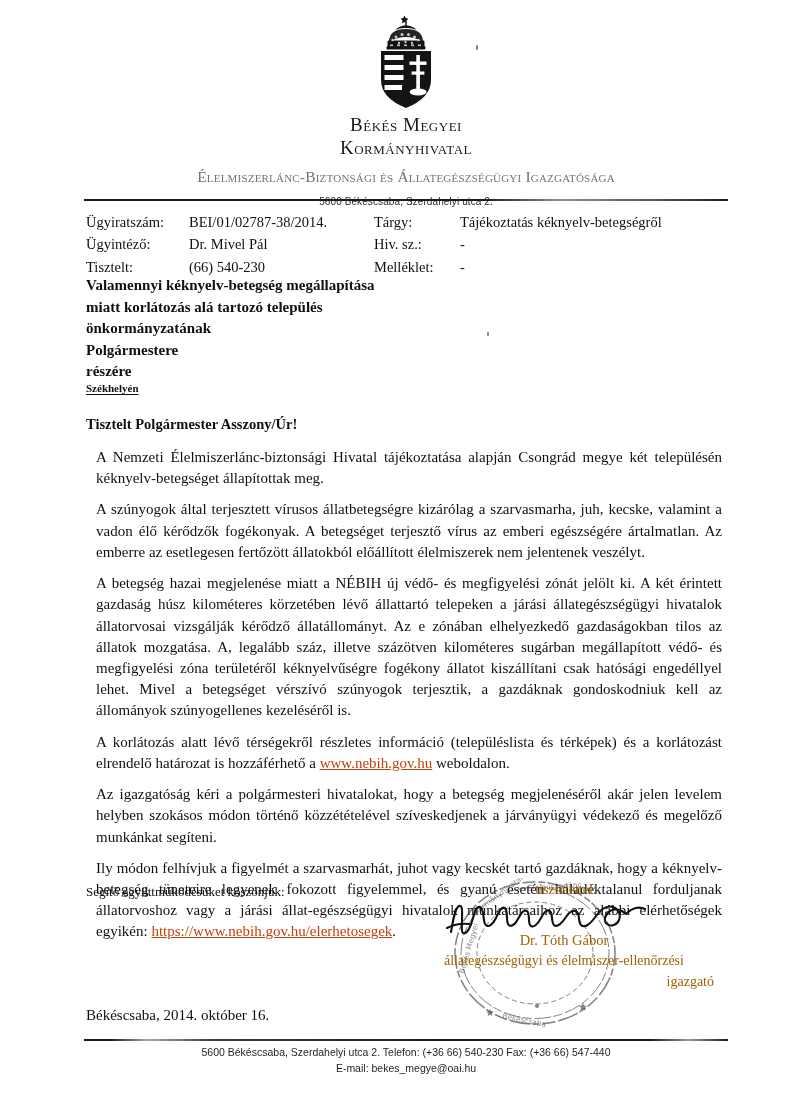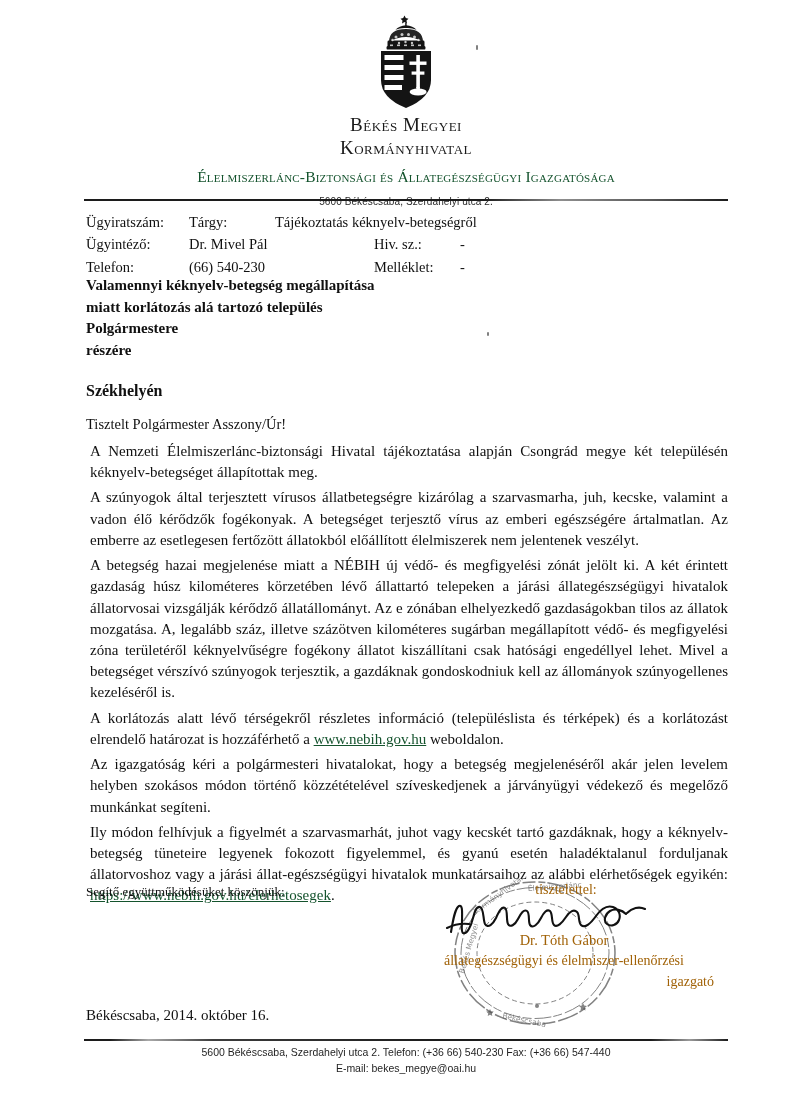--- a/index.html
+++ b/index.html
@@ -43,21 +43,21 @@
     font-size: 19px;
     letter-spacing: 0.5px;
     color: #1a1a1a;
     line-height: 1.22;
   }
   .org-line1 { margin-top: 3px; }
   .dept-line {
     margin-top: 9px;
     font-size: 15.5px;
     letter-spacing: 0.2px;
-    color: #14532d;
+    color: #737373;
   }
   .smallcaps {
     font-variant: small-caps;
   }
   .addr-line {
     margin-top: 10px;
     font-family: "Liberation Sans", "DejaVu Sans", sans-serif;
     font-size: 10px;
     color: #2a2a2a;
     letter-spacing: 0.1px;
@@ -99,51 +99,52 @@
     font-size: 15px;
     line-height: 1.44;
   }
   .addressee div { white-space: nowrap; }
 
   .seat {
     position: absolute;
     top: 382px;
     left: 86px;
     font-weight: bold;
-    font-size: 16px;
+    font-size: 11px;
+    text-decoration: underline;
     text-underline-offset: 2px;
   }
 
   .salutation {
     position: absolute;
     top: 416px;
     left: 86px;
-    font-weight: normal;
+    font-weight: bold;
     font-size: 14.5px;
   }
 
   
   .body-text {
     position: absolute;
     top: 437px;
     left: 86px;
     width: 646px;
     font-size: 15px;
     line-height: 1.415;
     text-align: justify;
     text-justify: inter-word;
   }
   .body-text p {
-    margin: 4px;
+    margin: 10px;
   }
   .body-text p + p { margin-top: 0px; }
   .lnk {
     text-decoration: underline;
     text-underline-offset: 1px;
-    color: #14532d;
+    color: #c2410c;
   }
 
   
   .closing {
     position: absolute;
     top: 884px;
     left: 86px;
     font-size: 13px;
   }
   .datum {
@@ -278,40 +279,42 @@
     <div class="org-line2 smallcaps">Kormányhivatal</div>
     <div class="dept-line smallcaps">Élelmiszerlánc-Biztonsági és Állategészségügyi Igazgatósága</div>
     <div class="addr-line">5600 Békéscsaba, Szerdahelyi utca 2.</div>
   </div>
 
   <div class="rule-top"></div>
 
   <div class="meta">
     <div class="meta-row">
       <span class="meta-label-l">Ügyiratszám:</span>
+      <span class="meta-value-l">BEI/01/02787-38/2014.</span>
       <span class="meta-label-r">Tárgy:</span>
       <span class="meta-value-r">Tájékoztatás kéknyelv-betegségről</span>
     </div>
     <div class="meta-row">
       <span class="meta-label-l">Ügyintéző:</span>
       <span class="meta-value-l">Dr. Mivel Pál</span>
       <span class="meta-label-r">Hiv. sz.:</span>
       <span class="meta-value-r">-</span>
     </div>
     <div class="meta-row">
-      <span class="meta-label-l">Telefon:</span>
+      <span class="meta-label-l">Tisztelt:</span>
       <span class="meta-value-l">(66) 540-230</span>
       <span class="meta-label-r">Melléklet:</span>
       <span class="meta-value-r">-</span>
     </div>
   </div>
 
   <div class="addressee">
     <div>Valamennyi kéknyelv-betegség megállapítása</div>
     <div>miatt korlátozás alá tartozó település</div>
+    <div>önkormányzatának</div>
     <div>Polgármestere</div>
     <div>részére</div>
   </div>
 
   <div class="seat">Székhelyén</div>
 
   <div class="salutation">Tisztelt Polgármester Asszony/Úr!</div>
 
   <div class="body-text">
     <p>A Nemzeti Élelmiszerlánc-biztonsági Hivatal tájékoztatása alapján Csongrád megye két településén kéknyelv-betegséget állapítottak meg.</p>

